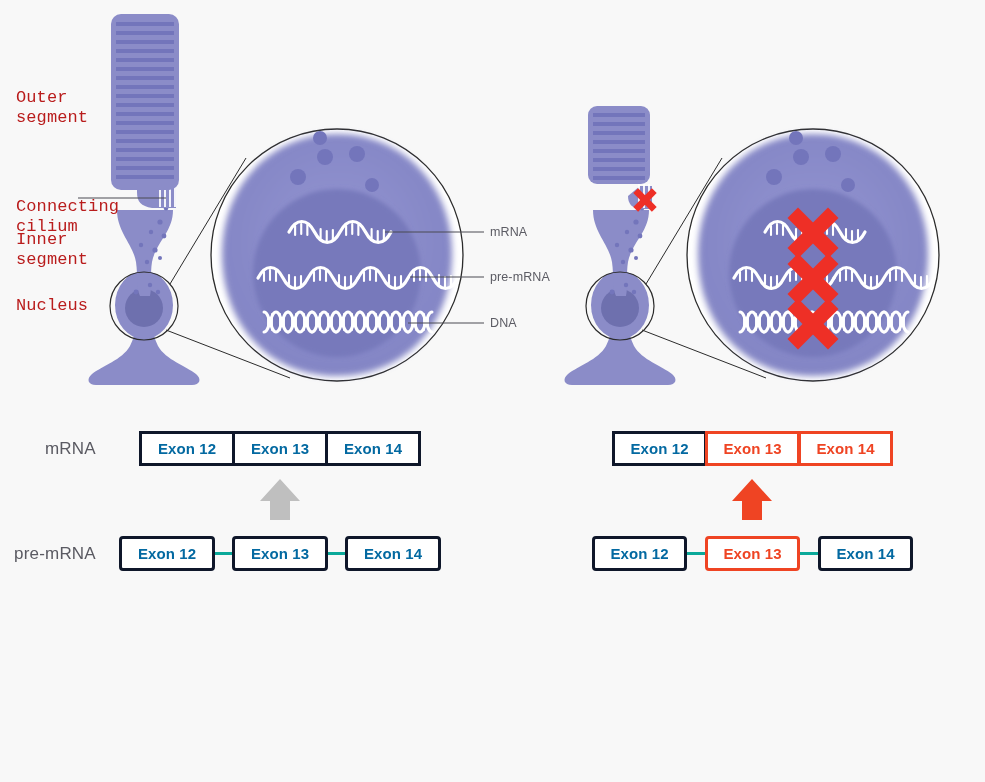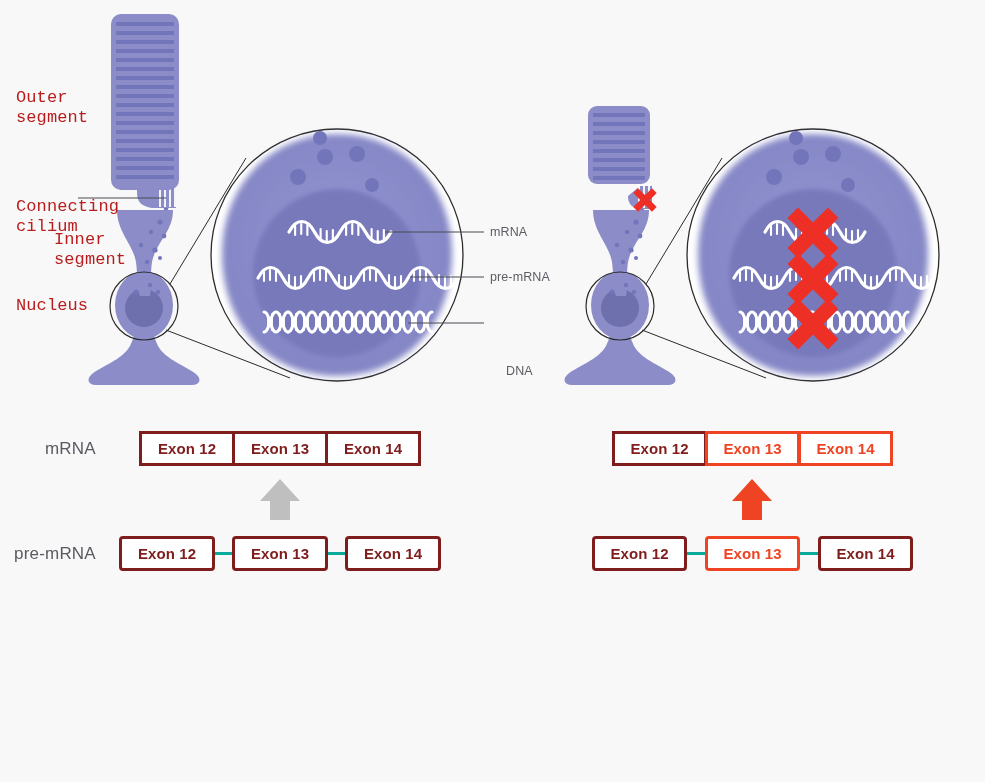--- a/index.html
+++ b/index.html
@@ -49,21 +49,21 @@
     position: absolute;
     box-sizing: border-box;
     background: #ffffff;
     display: flex;
     align-items: center;
     justify-content: center;
     font-size: 15px;
     font-weight: bold;
     letter-spacing: .1px;
   }
-  .exon.teal  { border: 3px solid #7f1d1d; color: #7f1d1d; }
+  .exon.teal  { border: 3px solid #0f172a; color: #0369a1; }
   .exon.red   { border: 3px solid #ef4423; color: #ef4423; }
   .exon.rounded { border-radius: 4px; }
 
   .connector {
     position: absolute;
     height: 3px;
   }
   .connector.teal { background: #0ba99a; }
 
   
@@ -350,31 +350,31 @@
     </g>
     <g>
       <path d="M752,479 L772,501 L762,501 L762,520 L742,520 L742,501 L732,501 Z" fill="#ef4423"></path>
     </g>
   </svg>
 
   <div class="anat-label" style="left:16px; top:88px;">Outer
 segment</div>
   <div class="anat-label" style="left:16px; top:197px;">Connecting
 cilium</div>
-  <div class="anat-label" style="left:16px; top:230px;margin-left:38px;">Inner
+  <div class="anat-label" style="left:16px; top:230px;">Inner
 segment</div>
   <div class="anat-label" style="left:16px; top:296px;">Nucleus</div>
 
   <svg class="abs" style="left:78px; top:196px;" width="88" height="4">
     <line x1="0" y1="2" x2="88" y2="2" stroke="#4a4a52" stroke-width="1"></line>
   </svg>
 
   <div class="callout-label" style="left:490px; top:225px;">mRNA</div>
   <div class="callout-label" style="left:490px; top:270px;">pre-mRNA</div>
-  <div class="callout-label" style="left:506px; top:316px;margin-top:48px;">DNA</div>
+  <div class="callout-label" style="left:490px; top:316px;">DNA</div>
 
   <div class="row-label" style="left:45px; top:439px;">mRNA</div>
   <div class="row-label" style="left:14px; top:544px;">pre-mRNA</div>
 
   <div class="exon teal" style="left:139px; top:431px; width:96px; height:35px;">Exon 12</div>
   <div class="exon teal" style="left:232px; top:431px; width:96px; height:35px;">Exon 13</div>
   <div class="exon teal" style="left:325px; top:431px; width:96px; height:35px;">Exon 14</div>
 
   <div class="exon teal rounded" style="left:119px; top:536px; width:96px; height:35px;">Exon 12</div>
   <div class="connector teal" style="left:215px; top:552px; width:17px;"></div>

